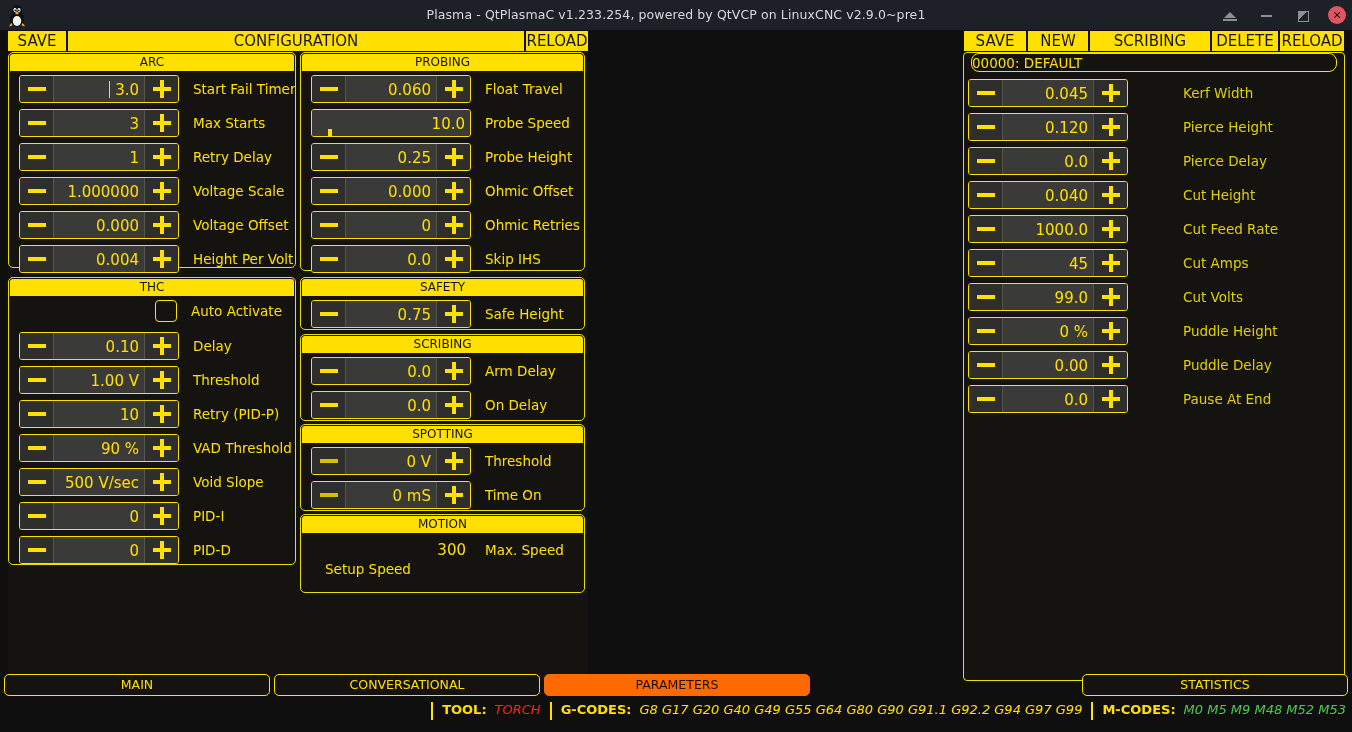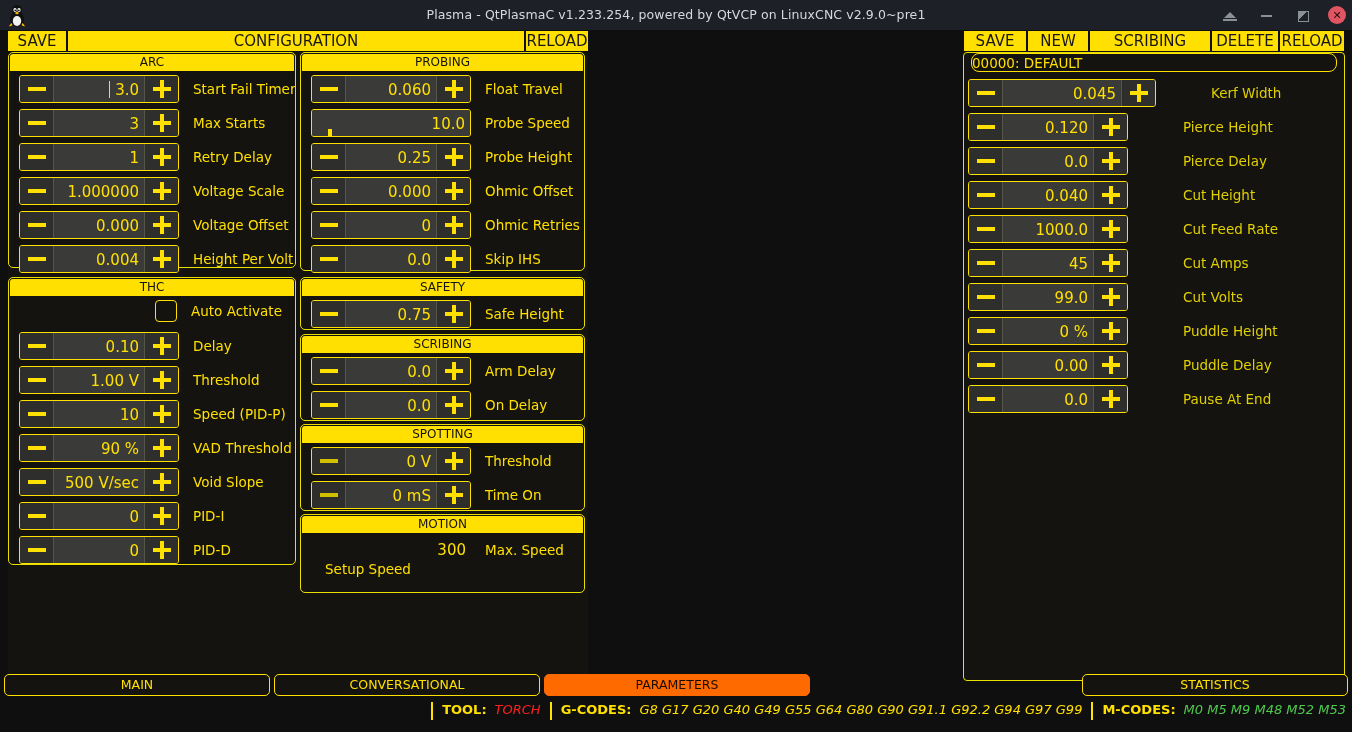--- a/index.html
+++ b/index.html
@@ -315,21 +315,21 @@
       <div class="spin" style="width:160px;">
         <div class="btn minus">
             <span class="glyph-h"></span>
           </div>
         <div class="val">10</div>
         <div class="btn plus">
             <span class="glyph-h"></span>
             <span class="glyph-v"></span>
           </div>
       </div>
-      <div class="rowlabel">Speed (PID-P)</div>
+      <div class="rowlabel">Retry (PID-P)</div>
     </div>
 
     <div class="row" style="left:10px; top:156px;">
       <div class="spin" style="width:160px;">
         <div class="btn minus">
             <span class="glyph-h"></span>
           </div>
         <div class="val">90 %</div>
         <div class="btn plus">
             <span class="glyph-h"></span>
@@ -566,21 +566,21 @@
     <div style="width:66px;">RELOAD</div>
   </div>
 
   <div class="panel-outline" style="left:963px; top:52px; width:382px; height:629px;"></div>
 
   <div class="combo" style="left:971px; top:53px; width:366px; height:19px;">
     <span>00000: DEFAULT</span>
   </div>
 
   <div class="row" style="left:968px; top:79px;">
-    <div class="spin" style="width:188px;">
+    <div class="spin" style="width:160px;">
       <div class="btn minus">
           <span class="glyph-h"></span>
         </div>
       <div class="val">0.045</div>
       <div class="btn plus">
           <span class="glyph-h"></span>
           <span class="glyph-v"></span>
         </div>
     </div>
     <div class="rowlabel dimgold" style="padding-left:55px;">Kerf Width</div>

